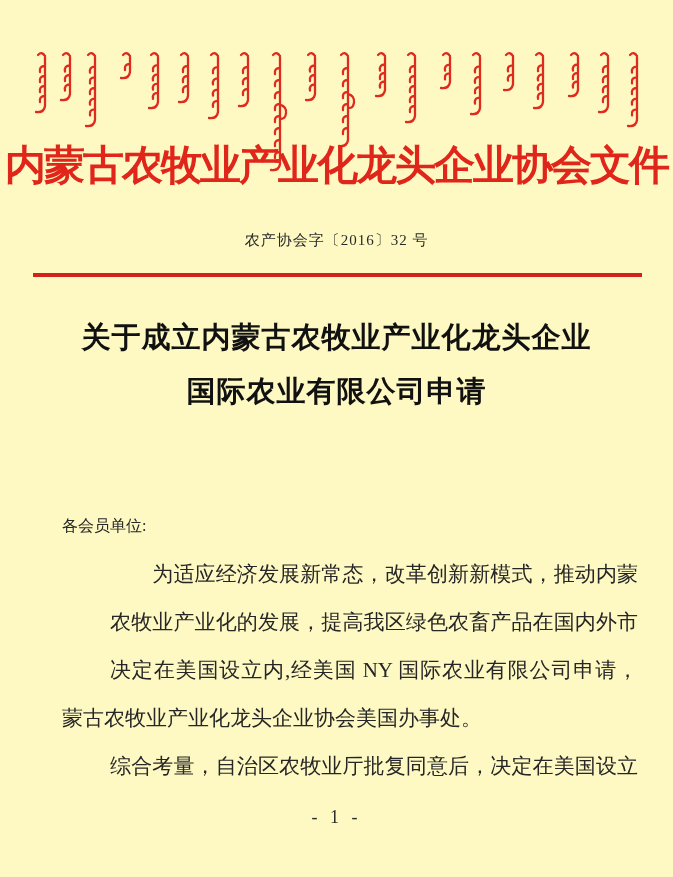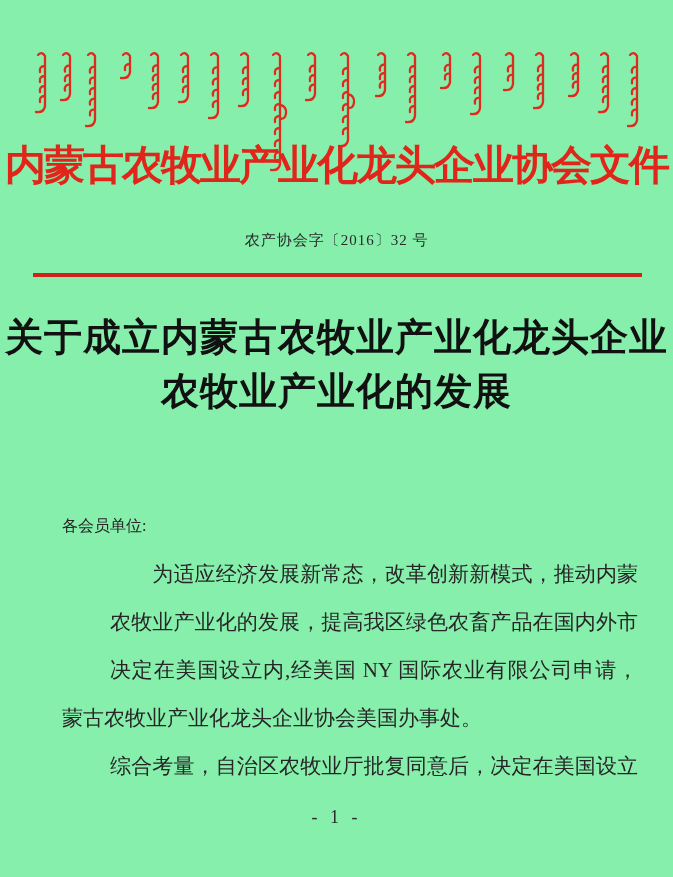--- a/index.html
+++ b/index.html
@@ -1,19 +1,19 @@
 <!DOCTYPE html>
 <html><head>
 <meta charset="utf-8">
 <style>
   html,body{margin:0;padding:0;background:#ffffff;}
   .page{
     position:relative;
     width:673px;height:877px;
-    background:#86efac;
+    background:#fef9c3;
     overflow:hidden;
     font-family:"Liberation Serif","DejaVu Serif",serif;
     color:#1d1d1d;
   }
   .mongol{
     position:absolute;left:0;top:50px;width:673px;height:128px;
   }
   .banner{
     position:absolute;left:0;top:130px;width:673px;height:70px;
     line-height:70px;text-align:center;
@@ -23,21 +23,21 @@
   .docnum{
     position:absolute;left:0;top:226px;width:673px;height:28px;
     line-height:28px;text-align:center;
     font-size:15px;letter-spacing:1px;color:#2a2a2a;
   }
   .redline{
     position:absolute;left:33px;top:273px;width:609px;height:4px;
   }
   .title{
     position:absolute;left:0;top:310px;width:673px;
-    text-align:center;font-size:38px;font-weight:700;
+    text-align:center;font-size:29px;font-weight:700;
     line-height:54px;letter-spacing:1px;color:#111;
   }
   .salutation{
     position:absolute;left:62px;top:502px;width:575px;height:48px;
     line-height:48px;font-size:16px;color:#262626;
   }
   .bodytext{
     position:absolute;left:62px;top:550px;width:576px;
     font-size:21px;color:#262626;
   }
@@ -84,21 +84,21 @@
     </svg>
 
   <div class="banner" style="color: rgb(224, 38, 26);">内蒙古农牧业产业化龙头企业协会文件</div>
 
   <div class="docnum">农产协会字〔2016〕32 号</div>
 
   <div class="redline" style="background: rgb(210, 35, 26);"></div>
 
   <div class="title">
     <div>关于成立内蒙古农牧业产业化龙头企业</div>
-    <div>农牧业产业化的发展</div>
+    <div>国际农业有限公司申请</div>
   </div>
 
   <div class="salutation">各会员单位:</div>
 
   <div class="bodytext">
     <div class="line just">　　为适应经济发展新常态，改革创新新模式，推动内蒙古</div>
     <div class="line just">农牧业产业化的发展，提高我区绿色农畜产品在国内外市场</div>
     <div class="line just">决定在美国设立内,经美国 NY 国际农业有限公司申请，协会</div>
     <div class="line">蒙古农牧业产业化龙头企业协会美国办事处。</div>
     <div class="line just">综合考量，自治区农牧业厅批复同意后，决定在美国设立内</div>

